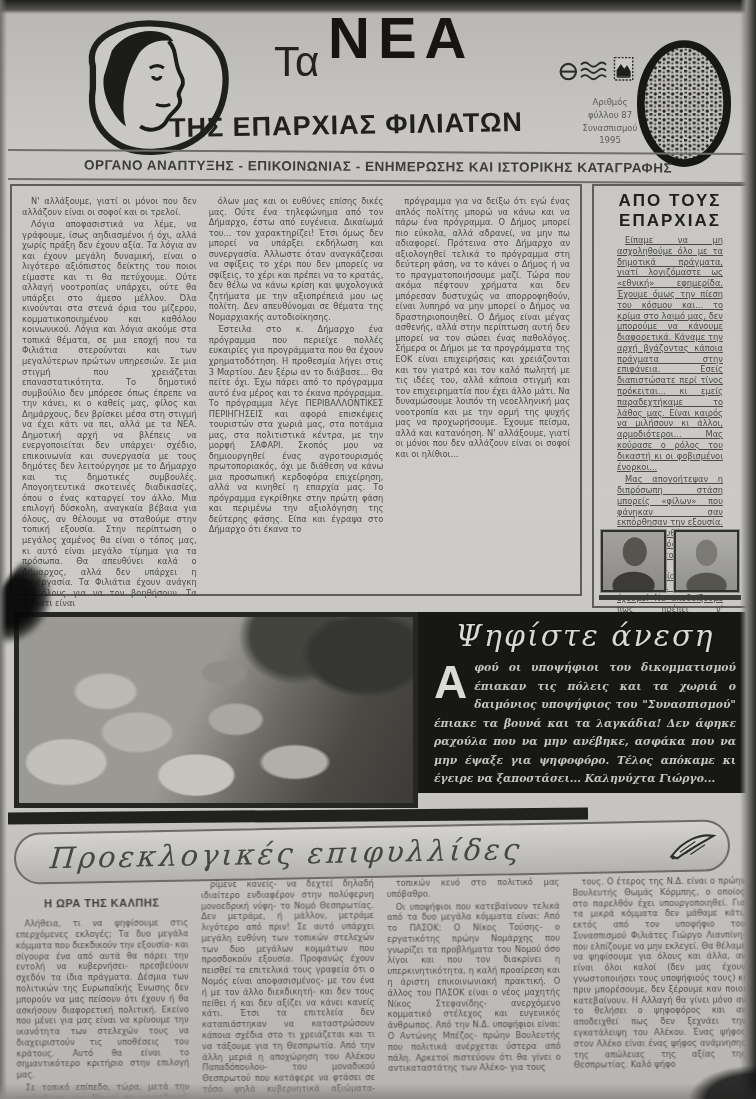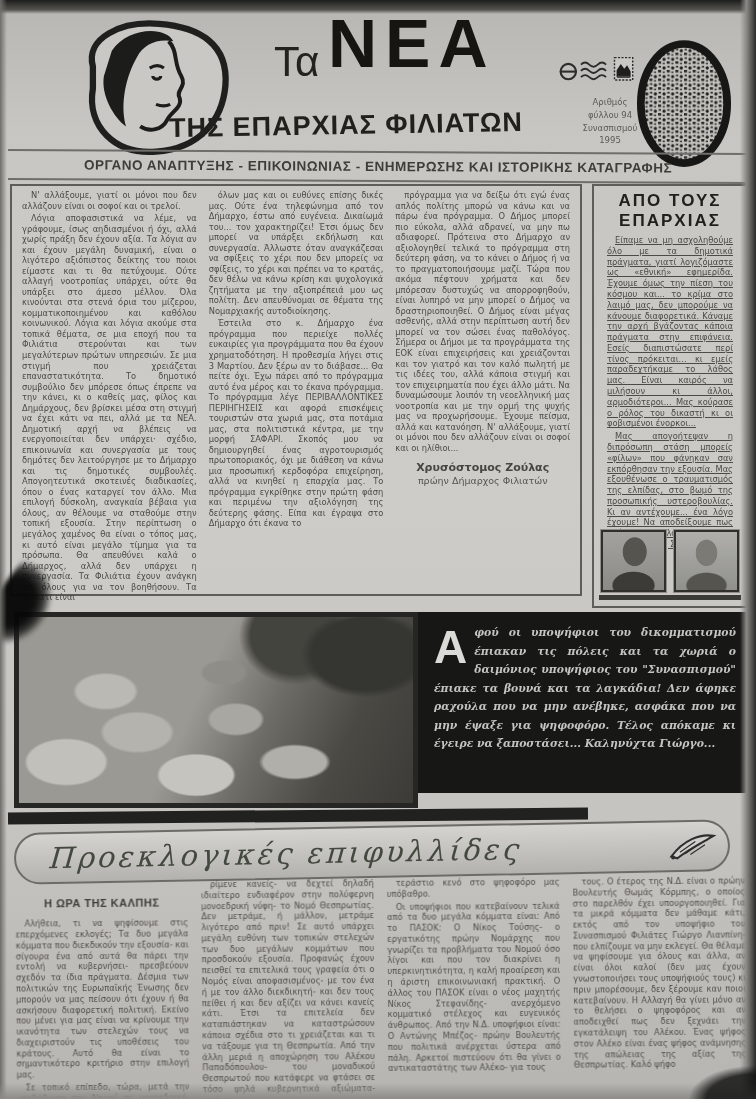--- a/index.html
+++ b/index.html
@@ -19,21 +19,21 @@
         background:radial-gradient(90px 45px at 100% 100%,rgba(20,20,20,.85) 0 55%,transparent 75%);}
   .finger{position:absolute;left:-10px;top:556px;width:95px;height:125px;
         background:radial-gradient(48px 58px at 18% 52%,rgba(8,8,8,.97) 0 45%,rgba(25,25,25,.8) 62%,transparent 78%);
         transform:rotate(38deg);filter:blur(2px);}
 
   
   .masthead{position:absolute;left:6px;top:12px;width:740px;height:146px;}
   .face-logo{position:absolute;left:66px;top:4px;width:168px;height:142px;}
   .title-ta{position:absolute;left:268px;top:26px;font-size:42px;color:#23221f;
         font-family:"Liberation Sans",sans-serif;}
-  .title-nea{position:absolute;left:322px;top:-8px;font-size:68px;font-weight:900;
+  .title-nea{position:absolute;left:322px;top:-8px;font-size:58px;font-weight:900;
         letter-spacing:8px;color:#161511;font-family:"Liberation Sans",sans-serif;}
   .title-sub{position:absolute;left:110px;top:98px;width:460px;text-align:center;
         font-size:27px;font-weight:bold;letter-spacing:1px;color:#21201d;
         font-family:"Liberation Sans",sans-serif;transform:rotate(-1deg);}
   .postmark{position:absolute;left:552px;top:40px;width:78px;height:42px;}
   .issue-info{position:absolute;left:574px;top:84px;width:60px;text-align:center;
         font-size:8.5px;line-height:1.5;color:#5c5b57;}
   .emblem{position:absolute;left:630px;top:26px;width:96px;height:132px;}
 
   
@@ -41,31 +41,31 @@
         border-top:2px solid #6f6e6a;border-bottom:2px solid #6f6e6a;
         display:flex;align-items:center;justify-content:center;transform:rotate(.3deg);}
   .tagline span{font-size:13.5px;font-weight:bold;letter-spacing:.5px;color:#3e3d39;
         font-family:"Liberation Sans",sans-serif;}
 
   
   .article-box{position:absolute;left:10px;top:184px;width:572px;height:412px;
         border:2px solid #5e5d59;padding:4px 10px;box-sizing:border-box;background:rgba(255,255,255,.04);}
   .headline{text-align:center;font-size:33px;font-weight:800;letter-spacing:16px;
         color:#1a1916;font-family:"Liberation Sans",sans-serif;white-space:nowrap;}
-  .cols{display:flex;gap:12px;margin-top:0;}
+  .cols{display:flex;gap:12px;margin-top:6px;}
   .col{flex:1;font-size:8.3px;line-height:1.27;text-align:justify;color:#4c4b46;
         filter:blur(.2px);}
   .col p{margin:0 0 2px;text-indent:9px;}
   .signature{margin-top:8px;text-align:center;filter:none;}
   .sig-name{font-size:11px;font-weight:bold;color:#46453f;}
   .sig-title{font-size:9.5px;color:#56554f;}
 
   
   .editors-box{position:absolute;left:592px;top:184px;width:156px;height:424px;
-        border:2px solid #5e5d59;padding:5px 9px;box-sizing:border-box;}
+        border:2px solid #5e5d59;padding:5px 19px;box-sizing:border-box;}
   .editors-title{text-align:center;font-size:17px;font-weight:bold;letter-spacing:2px;
         color:#21201c;line-height:1.15;font-family:"Liberation Sans",sans-serif;}
   .editors-text{margin-top:5px;font-size:8.3px;line-height:1.3;text-align:justify;
         color:#4c4b46;filter:blur(.2px);}
   .editors-text p{margin:0 4px 2px;text-indent:8px;text-decoration:underline;}
   .editors-photos{position:absolute;left:5px;right:5px;bottom:6px;height:62px;
         border-bottom:5px solid #3a3a37;display:flex;gap:8px;align-items:flex-end;padding:0 2px 3px;}
   .portrait{width:64px;height:58px;border:2px solid #2f2f2c;box-shadow:0 0 0 1px #8f8e8a;}
   .p1{background:radial-gradient(20px 24px at 52% 34%,#55544f 0 58%,transparent 62%),
        radial-gradient(34px 22px at 50% 92%,#3c3b38 0 60%,transparent 64%),
@@ -138,21 +138,21 @@
         <line x1="2" y1="28" x2="26" y2="28" stroke="#2c2c2a" stroke-width="3"></line>
         <path d="M32,18 q6,-6 12,0 t12,0 t12,0" fill="none" stroke="#2c2c2a" stroke-width="2.5"></path>
         <path d="M32,27 q6,-6 12,0 t12,0 t12,0" fill="none" stroke="#2c2c2a" stroke-width="2.5"></path>
         <path d="M32,36 q6,-6 12,0 t12,0 t12,0" fill="none" stroke="#2c2c2a" stroke-width="2.5"></path>
         <rect x="80" y="8" width="26" height="32" fill="#c9c8c4" stroke="#2c2c2a" stroke-width="2" stroke-dasharray="3,2"></rect>
         <path d="M83,26 l6,-9 5,7 4,-5 5,9 v8 h-20 z" fill="#1e1e1c"></path>
         <rect x="84" y="34" width="18" height="3" fill="#444340"></rect>
       </svg>
       <div class="issue-info">
         <div>Αριθμός</div>
-        <div>φύλλου 94</div>
+        <div>φύλλου 87</div>
         <div>Συνασπισμού</div>
         <div>1995</div>
       </div>
       <svg class="emblem" viewBox="0 0 100 135">
         <defs>
           <pattern id="speckle" width="9" height="9" patternUnits="userSpaceOnUse">
             <rect width="9" height="9" fill="#c2c1bd"></rect>
             <circle cx="2.2" cy="3" r="1.7" fill="#1f1f1d"></circle>
             <rect x="5" y="5" width="3.2" height="2.6" fill="#2a2a28"></rect>
             <rect x="0.8" y="6.6" width="2.2" height="1.6" fill="#35342f"></rect>
@@ -174,24 +174,20 @@
             <p>Λόγια αποφασιστικά να λέμε, να γράφουμε, ίσως αηδιασμένοι ή όχι, αλλά χωρίς πράξη δεν έχουν αξία. Τα λόγια αν και έχουν μεγάλη δυναμική, είναι ο λιγότερο αξιόπιστος δείκτης του ποιοι είμαστε και τι θα πετύχουμε. Ούτε αλλαγή νοοτροπίας υπάρχει, ούτε θα υπάρξει στο άμεσο μέλλον. Όλα κινούνται στα στενά όρια του μίζερου, κομματικοποιημένου και καθόλου κοινωνικού. Λόγια και λόγια ακούμε στα τοπικά θέματα, σε μια εποχή που τα Φιλιάτια στερούνται και των μεγαλύτερων πρώτων υπηρεσιών. Σε μια στιγμή που χρειάζεται επαναστατικότητα. Το δημοτικό συμβούλιο δεν μπόρεσε όπως έπρεπε να την κάνει, κι ο καθείς μας, φίλος και Δημάρχους, δεν βρίσκει μέσα στη στιγμή να έχει κάτι να πει, αλλά με τα ΝΕΑ. Δημοτική αρχή να βλέπεις να ενεργοποιείται δεν υπάρχει· σχέδιο, επικοινωνία και συνεργασία με τους δημότες δεν λειτούργησε με το Δήμαρχο και τις δημοτικές συμβουλές. Απογοητευτικά σκοτεινές διαδικασίες, όπου ο ένας καταργεί τον άλλο. Μια επιλογή δύσκολη, αναγκαία βέβαια για όλους, αν θέλουμε να σταθούμε στην τοπική εξουσία. Στην περίπτωση ο μεγάλος χαμένος θα είναι ο τόπος μας, κι αυτό είναι μεγάλο τίμημα για τα πρόσωπα. Θα απευθύνει καλά ο Δήμαρχος, αλλά δεν υπάρχει η συνεργασία. Τα Φιλιάτια έχουν ανάγκη απ' όλους για να τον βοηθήσουν. Τα Φίλιατι είναι</p>
           </div>
         <div class="col">
             <p>όλων μας και οι ευθύνες επίσης δικές μας. Ούτε ένα τηλεφώνημα από τον Δήμαρχο, έστω από ευγένεια. Δικαίωμά του... τον χαρακτηρίζει! Έτσι όμως δεν μπορεί να υπάρξει εκδήλωση και συνεργασία. Άλλωστε όταν αναγκάζεσαι να σφίξεις το χέρι που δεν μπορείς να σφίξεις, το χέρι και πρέπει να το κρατάς, δεν θέλω να κάνω κρίση και ψυχολογικά ζητήματα με την αξιοπρέπειά μου ως πολίτη. Δεν απευθύνομαι σε θέματα της Νομαρχιακής αυτοδιοίκησης.</p>
             <p>Έστειλα στο κ. Δήμαρχο ένα πρόγραμμα που περιείχε πολλές ευκαιρίες για προγράμματα που θα έχουν χρηματοδότηση. Η προθεσμία λήγει στις 3 Μαρτίου. Δεν ξέρω αν το διάβασε... Θα πείτε όχι. Έχω πάρει από το πρόγραμμα αυτό ένα μέρος και το έκανα πρόγραμμα. Το πρόγραμμα λέγε ΠΕΡΙΒΑΛΛΟΝΤΙΚΕΣ ΠΕΡΙΗΓΗΣΕΙΣ και αφορά επισκέψεις τουριστών στα χωριά μας, στα ποτάμια μας, στα πολιτιστικά κέντρα, με την μορφή ΣΑΦΑΡΙ. Σκοπός μου να δημιουργηθεί ένας αγροτουρισμός πρωτοποριακός, όχι με διάθεση να κάνω μια προσωπική κερδοφόρα επιχείρηση, αλλά να κινηθεί η επαρχία μας. Το πρόγραμμα εγκρίθηκε στην πρώτη φάση και περιμένω την αξιολόγηση της δεύτερης φάσης. Είπα και έγραψα στο Δήμαρχο ότι έκανα το</p>
           </div>
         <div class="col">
           <div>
               <p>πρόγραμμα για να δείξω ότι εγώ ένας απλός πολίτης μπορώ να κάνω και να πάρω ένα πρόγραμμα. Ο Δήμος μπορεί πιο εύκολα, αλλά αδρανεί, να μην πω αδιαφορεί. Πρότεινα στο Δήμαρχο αν αξιολογηθεί τελικά το πρόγραμμα στη δεύτερη φάση, να το κάνει ο Δήμος ή να το πραγματοποιήσουμε μαζί. Τώρα που ακόμα πέφτουν χρήματα και δεν μπόρεσαν δυστυχώς να απορροφηθούν, είναι λυπηρό να μην μπορεί ο Δήμος να δραστηριοποιηθεί. Ο Δήμος είναι μέγας ασθενής, αλλά στην περίπτωση αυτή δεν μπορεί να τον σώσει ένας παθολόγος. Σήμερα οι Δήμοι με τα προγράμματα της ΕΟΚ είναι επιχειρήσεις και χρειάζονται και τον γιατρό και τον καλό πωλητή με τις ιδέες του, αλλά κάποια στιγμή και τον επιχειρηματία που έχει άλλο μάτι. Να δυναμώσουμε λοιπόν τη νεοελληνική μας νοοτροπία και με την ορμή της ψυχής μας να προχωρήσουμε. Έχουμε πείσμα, αλλά και κατανόηση. Ν' αλλάξουμε, γιατί οι μόνοι που δεν αλλάζουν είναι οι σοφοί και οι ηλίθιοι...</p>
             </div>
-          <div class="signature">
-            <div class="sig-name">Χρυσόστομος Ζούλας</div>
-            <div class="sig-title">πρώην Δήμαρχος Φιλιατών</div>
-          </div>
         </div>
       </div>
     </div>
 
     <div class="editors-box">
       <div class="editors-title">
         <div>ΑΠΟ ΤΟΥΣ</div>
         <div>ΕΠΑΡΧΙΑΣ</div>
       </div>
       <div class="editors-text">
@@ -202,20 +198,21 @@
         <div class="portrait p1"></div>
         <div class="portrait p2"></div>
       </div>
     </div>
 
     <div class="photo-block">
       <div class="rocks"></div>
     </div>
 
     <div class="vote-panel">
+      <div class="vote-head">Ψηφίστε άνεση</div>
       <div class="vote-body">
         <span class="dropcap">Α</span><span>φού οι υποψήφιοι του δικομματισμού έπιακαν τις πόλεις και τα χωριά ο δαιμόνιος υποψήφιος του "Συνασπισμού" έπιακε τα βουνά και τα λαγκάδια! Δεν άφηκε ραχούλα που να μην ανέβηκε, ασφάκα που να μην έψαξε για ψηφοφόρο. Τέλος απόκαμε κι έγειρε να ξαποστάσει... Καληνύχτα Γιώργο...</span>
       </div>
     </div>
 
     <div class="under-bar"></div>
 
     <div class="banner">
       <div class="banner-script">Προεκλογικές επιφυλλίδες</div>
       <svg class="pen-icon" viewBox="0 0 60 40">
@@ -230,21 +227,21 @@
         <div class="bcol-header">Η ΩΡΑ ΤΗΣ ΚΑΛΠΗΣ</div>
         <div>
             <p>Αλήθεια, τι να ψηφίσουμε στις επερχόμενες εκλογές; Τα δυο μεγάλα κόμματα που διεκδικούν την εξουσία- και σίγουρα ένα από αυτά θα πάρει την εντολή να κυβερνήσει- πρεσβεύουν σχεδόν τα ίδια πράγματα. Δέσμια των πολιτικών της Ευρωπαϊκής Ένωσης δεν μπορούν να μας πείσουν ότι έχουν ή θα ασκήσουν διαφορετική πολιτική. Εκείνο που μένει για μας είναι να κρίνουμε την ικανότητα των στελεχών τους να διαχειριστούν τις υποθέσεις του κράτους. Αυτό θα είναι το σημαντικότερο κριτήριο στην επιλογή μας.</p>
             <p>Σε τοπικό επίπεδο, τώρα, μετά την υποβάθμιση του Νομού σε μονοεδρική, δεν είδαμε κάποια θετικά στοιχεία- όπως θα πε-</p>
           </div>
       </div>
       <div class="bcol">
           <p>ρίμενε κανείς- να δεχτεί δηλαδή ιδιαίτερο ενδιαφέρον στην πολύφερνη μονοεδρική νύφη- το Νομό Θεσπρωτίας. Δεν μετράμε, ή μάλλον, μετράμε λιγότερο από πριν! Σε αυτό υπάρχει μεγάλη ευθύνη των τοπικών στελεχών των δυο μεγάλων κομμάτων που προσδοκούν εξουσία. Προφανώς έχουν πεισθεί τα επιτελικά τους γραφεία ότι ο Νομός είναι αποφασισμένος- με τον ένα ή με τον άλλο διεκδικητή- και δεν τους πείθει ή και δεν αξίζει να κάνει κανείς κάτι. Έτσι τα επιτελεία δεν καταπιάστηκαν να καταστρώσουν κάποια σχέδια στο τι χρειάζεται και τι να τάξουμε για τη Θεσπρωτία. Από την άλλη μεριά η αποχώρηση του Αλέκου Παπαδόπουλου- του μοναδικού Θεσπρωτού που κατάφερε να φτάσει σε τόσο ψηλά κυβερνητικά αξιώματα- αφήνει</p>
         </div>
       <div class="bcol">
-          <p>τεράστιο κενό στο ψηφοφόρο μας υπόβαθρο.</p>
+          <p>τοπικών κενό στο πολιτικό μας υπόβαθρο.</p>
           <p>Οι υποψήφιοι που κατεβαίνουν τελικά από τα δυο μεγάλα κόμματα είναι: Από το ΠΑΣΟΚ: Ο Νίκος Τούσης- ο εργατικότης πρώην Νομάρχης που γνωρίζει τα προβλήματα του Νομού όσο λίγοι και που τον διακρίνει η υπερκινητικότητα, η καλή προαίρεση και η άριστη επικοινωνιακή πρακτική. Ο άλλος του ΠΑΣΟΚ είναι ο νέος μαχητής Νίκος Στεφανίδης- ανερχόμενο κομματικό στέλεχος και ευγενικός άνθρωπος. Από την Ν.Δ. υποψήφιοι είναι: Ο Αντώνης Μπέζος- πρώην Βουλευτής που πολιτικά ανέρχεται ύστερα από πάλη. Αρκετοί πιστεύουν ότι θα γίνει ο αντικαταστάτης των Αλέκο- για τους</p>
         </div>
       <div class="bcol">
           <p>τους. Ο έτερος της Ν.Δ. είναι ο πρώην Βουλευτής Θωμάς Κόρμπης, ο οποίος στο παρελθόν έχει υπουργοποιηθεί. Για τα μικρά κόμματα δεν μάθαμε κάτι, εκτός από τον υποψήφιο του Συνασπισμού Φιλιάτες Γιώργο Λιανπίνη- που ελπίζουμε να μην εκλεγεί. Θα θέλαμε να ψηφίσουμε για όλους και άλλα, αν είναι όλοι καλοί (δεν μας έχουν γνωστοποιήσει τους υποψήφιούς τους) κι πριν μπορέσουμε, δεν ξέρουμε καν ποιοι κατεβαίνουν. Η Αλλαγή θα γίνει μόνο αν το θελήσει ο ψηφοφόρος και αν αποδειχθεί πως δεν ξεχνάει την εγκατάλειψη του Αλέκου. Ένας ψήφος στον Αλέκο είναι ένας ψήφος ανάμνησης της απώλειας της αξίας της Θεσπρωτίας. Καλό ψήφο</p>
         </div>
     </div>
 
     <div class="finger"></div>
     <div class="edge-top"></div>
     <div class="edge-left"></div>

